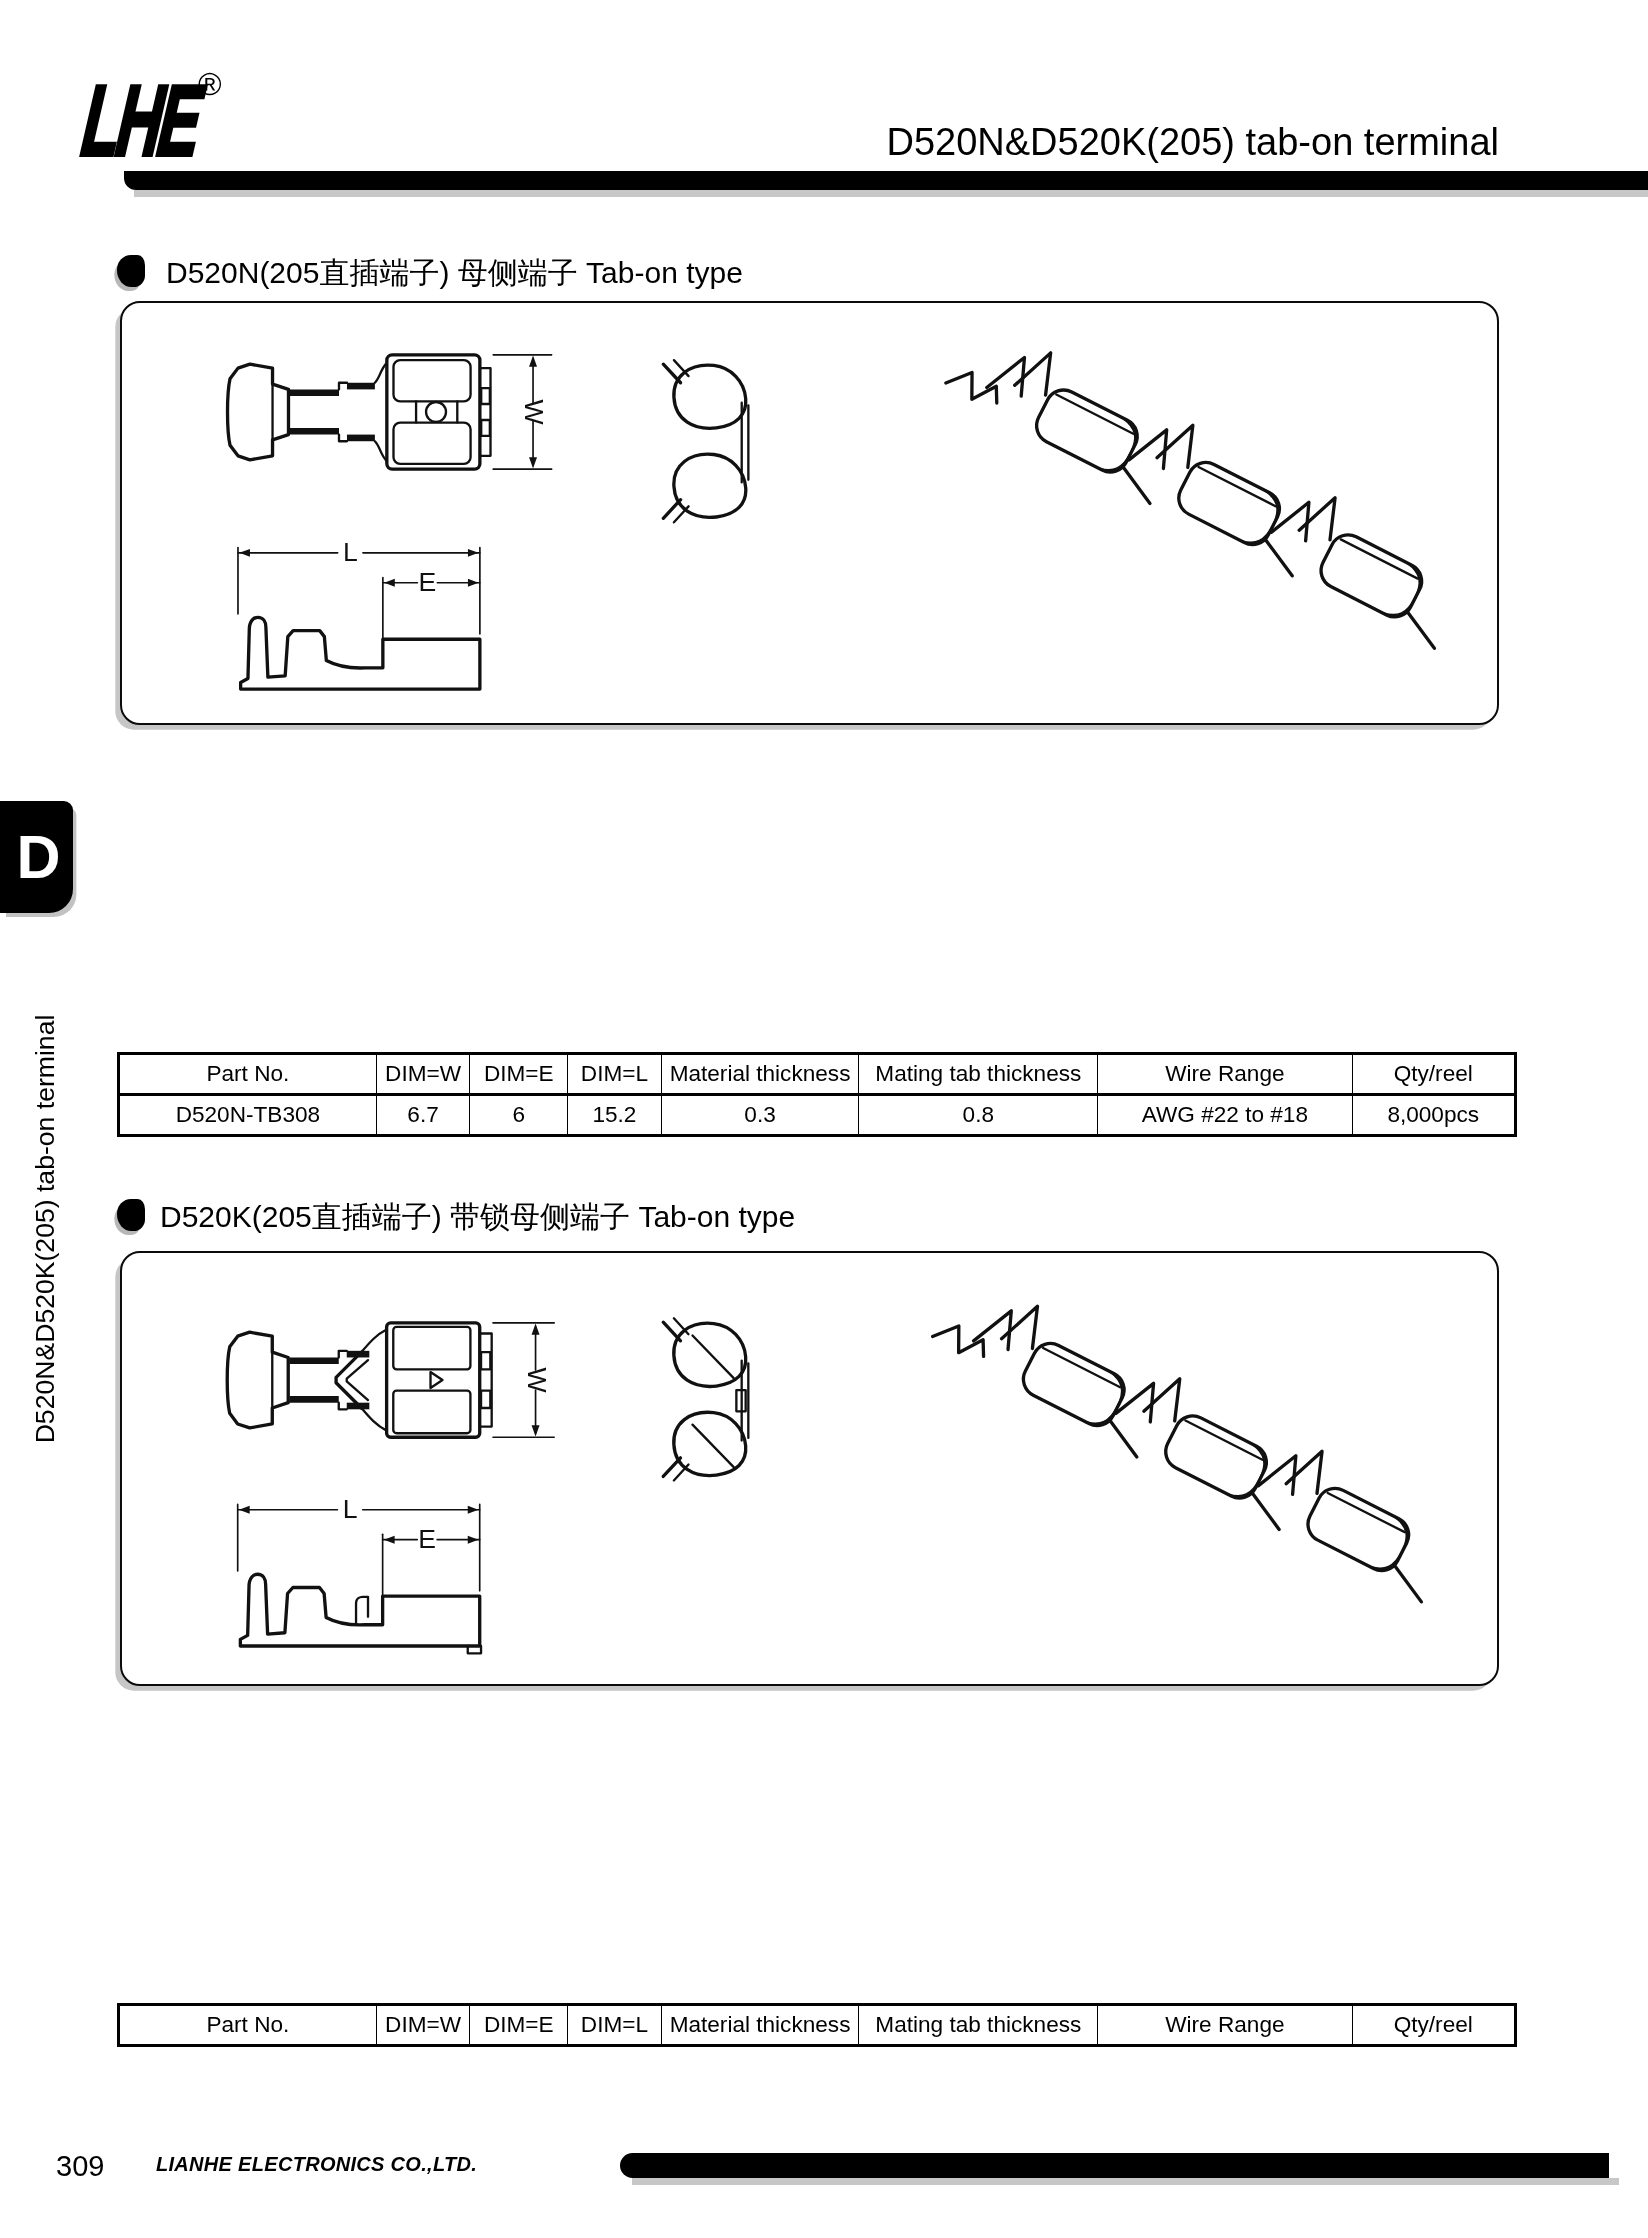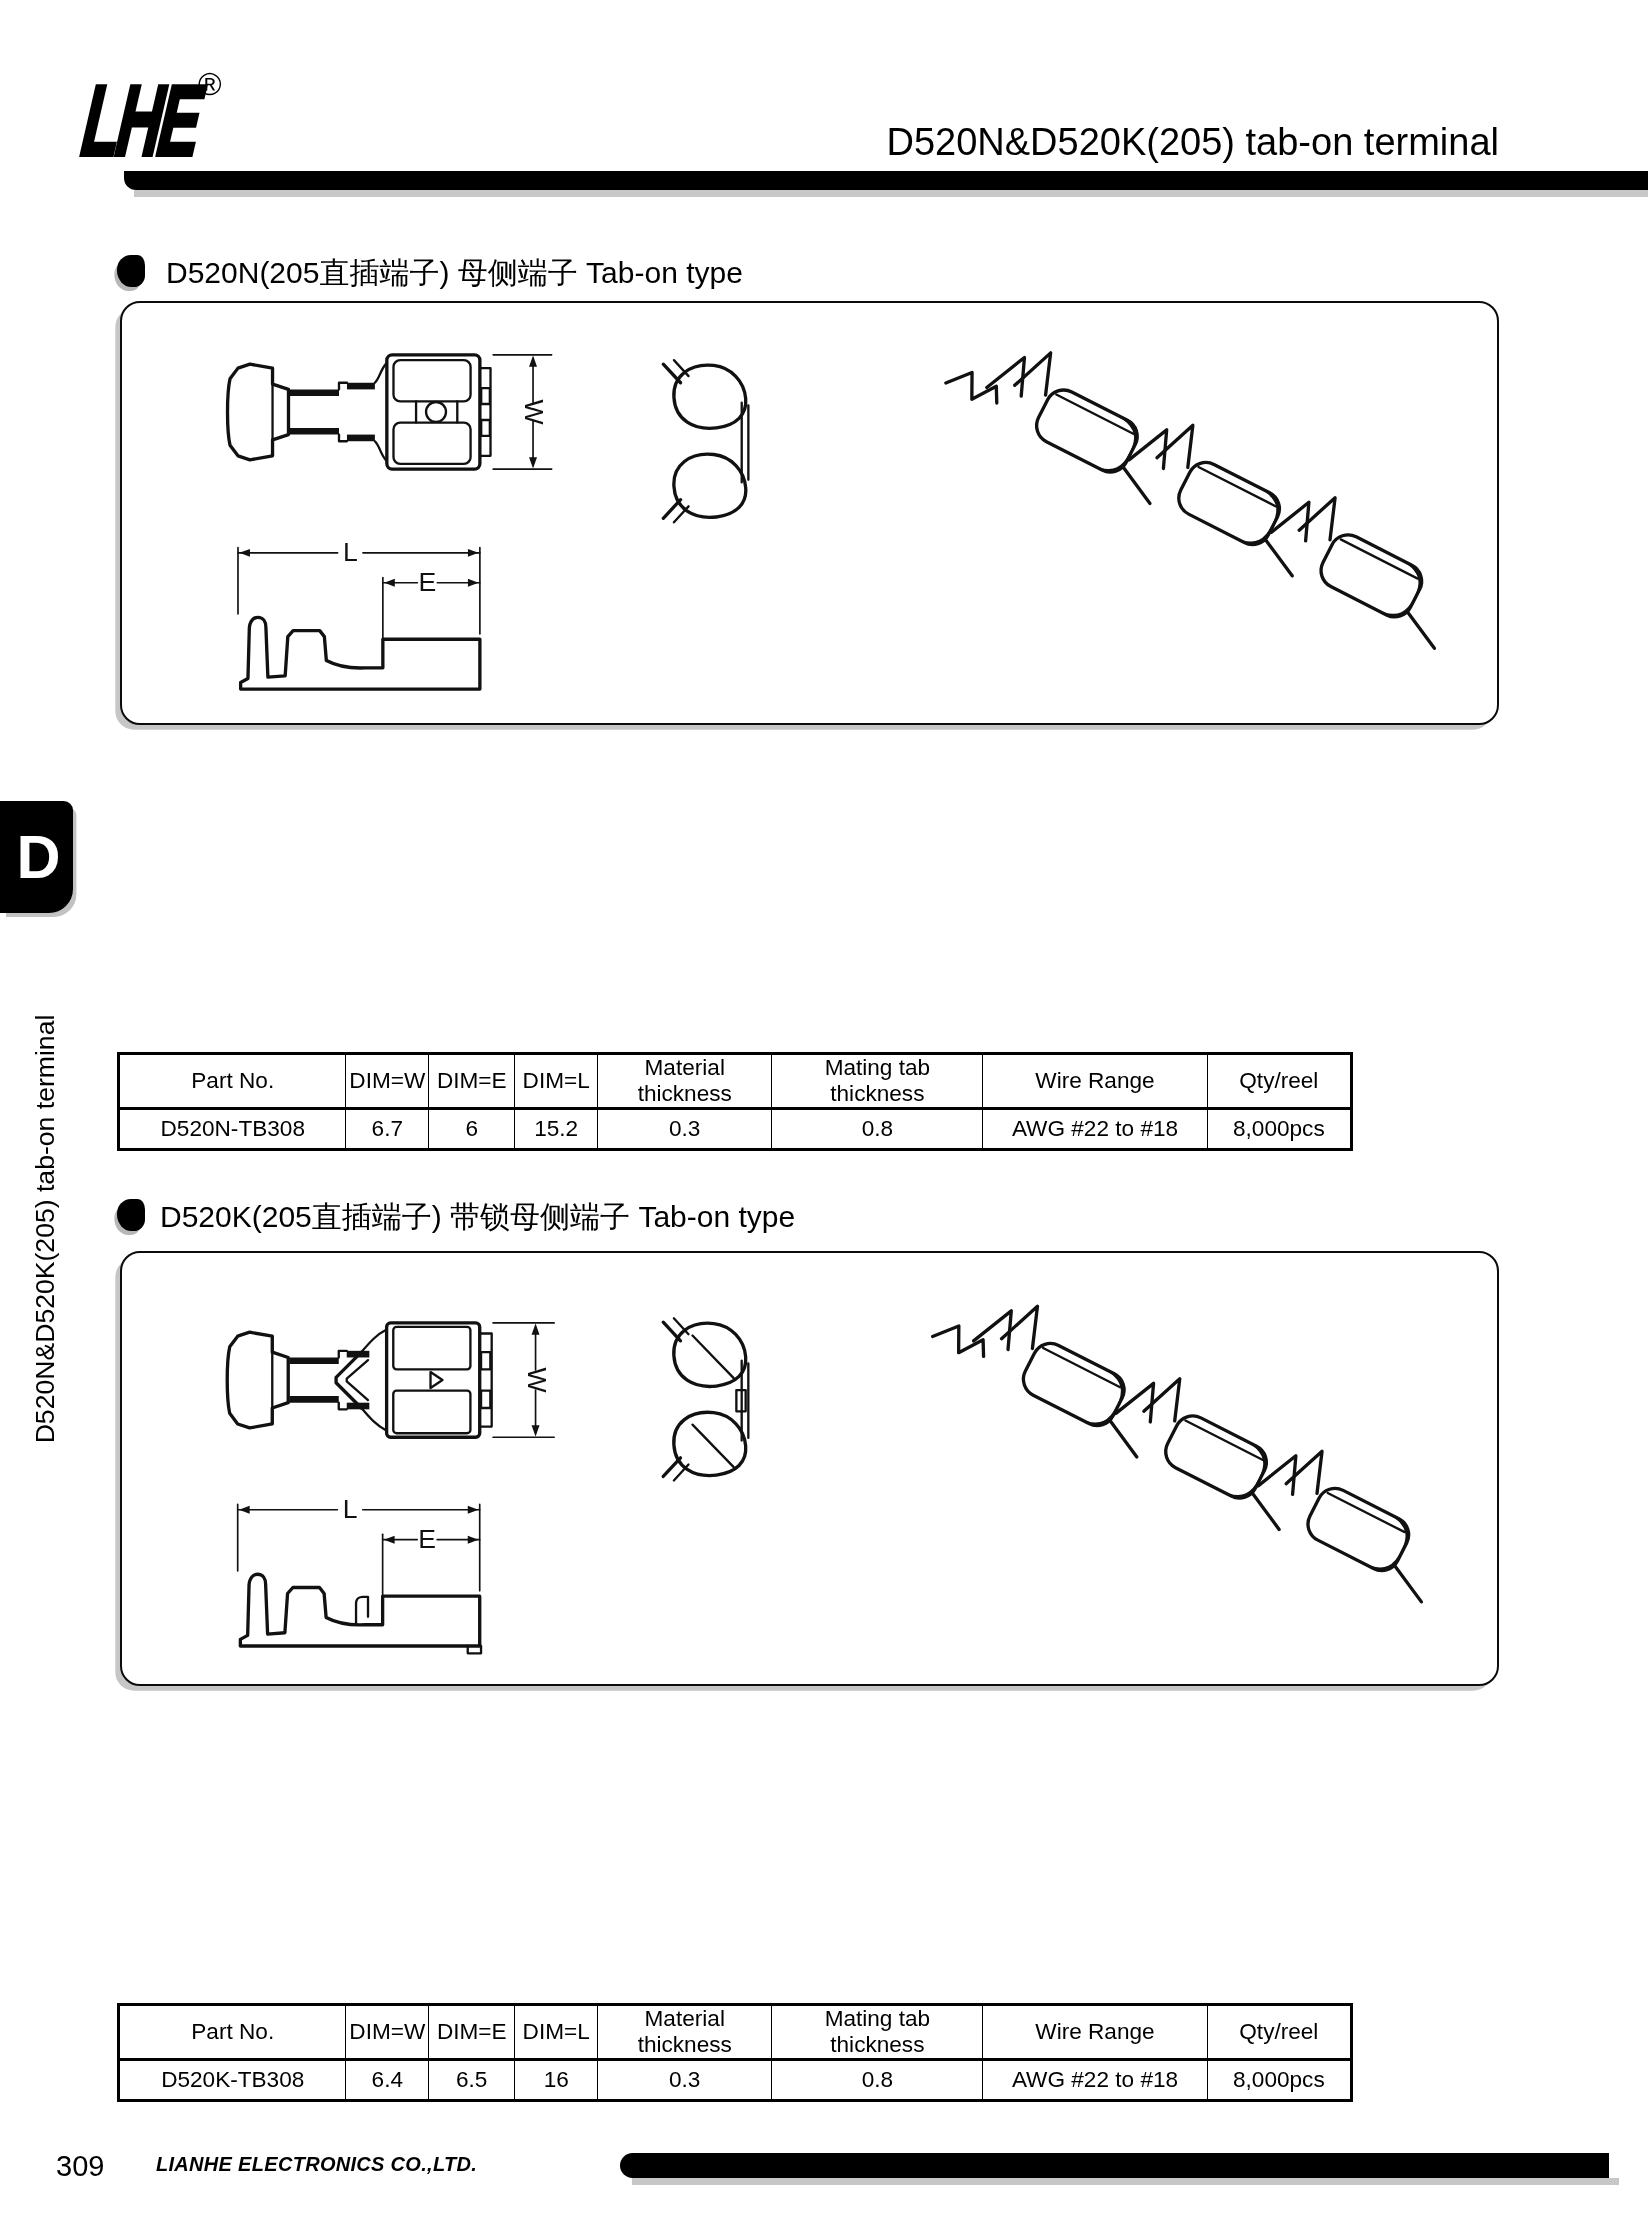--- a/index.html
+++ b/index.html
@@ -41,21 +41,21 @@
 
   svg .ln{fill:none; stroke:#111; stroke-width:5; stroke-linejoin:round; stroke-linecap:round;}
   svg .md{fill:none; stroke:#111; stroke-width:3.5; stroke-linejoin:round; stroke-linecap:round;}
   svg .thin{fill:none; stroke:#111; stroke-width:2.5; stroke-linecap:round;}
   svg .band{fill:none; stroke:#111; stroke-width:10; stroke-linecap:butt;}
   svg .arw{fill:#111; stroke:none;}
   svg text.dim{fill:#111; stroke:none; font-size:40px; font-family:"Liberation Sans",sans-serif; text-anchor:middle;}
 
   
   table.spec{
-    border-collapse:collapse; table-layout:fixed; width:1236px; background:#fff;
+    border-collapse:collapse; table-layout:fixed; width:1400px; background:#fff;
     border:3.3px solid #000;
   }
   table.spec th, table.spec td{
     border:1.3px solid #000; height:38px; padding:0 2.7px;
     font-size:22.6px; font-weight:400; text-align:center; vertical-align:middle; overflow:hidden;
   }
   table.spec thead th{border-bottom:3.3px solid #000;}
   #table1{left:117px; top:1052px;}
   #table2{left:117px; top:2003px;}
   col.c0{width:18.45%} col.c1{width:6.7%} col.c2{width:7.0%} col.c3{width:6.7%}
@@ -293,30 +293,20 @@
           <th>DIM=W</th>
           <th>DIM=E</th>
           <th>DIM=L</th>
           <th>Material thickness</th>
           <th>Mating tab thickness</th>
           <th>Wire Range</th>
           <th>Qty/reel</th>
         </tr>
       </thead>
       <tbody>
-        <tr>
-          <td>D520K-TB308</td>
-          <td>6.4</td>
-          <td>6.5</td>
-          <td>16</td>
-          <td>0.3</td>
-          <td>0.8</td>
-          <td>AWG #22 to #18</td>
-          <td>8,000pcs</td>
-        </tr>
       </tbody>
     </table>
 
   <div class="abs dtab">
     <span>D</span>
   </div>
   <div class="abs vtext">D520N&amp;D520K(205) tab-on terminal</div>
 
   <div class="abs page-num">309</div>
   <div class="abs company">LIANHE ELECTRONICS CO.,LTD.</div>

